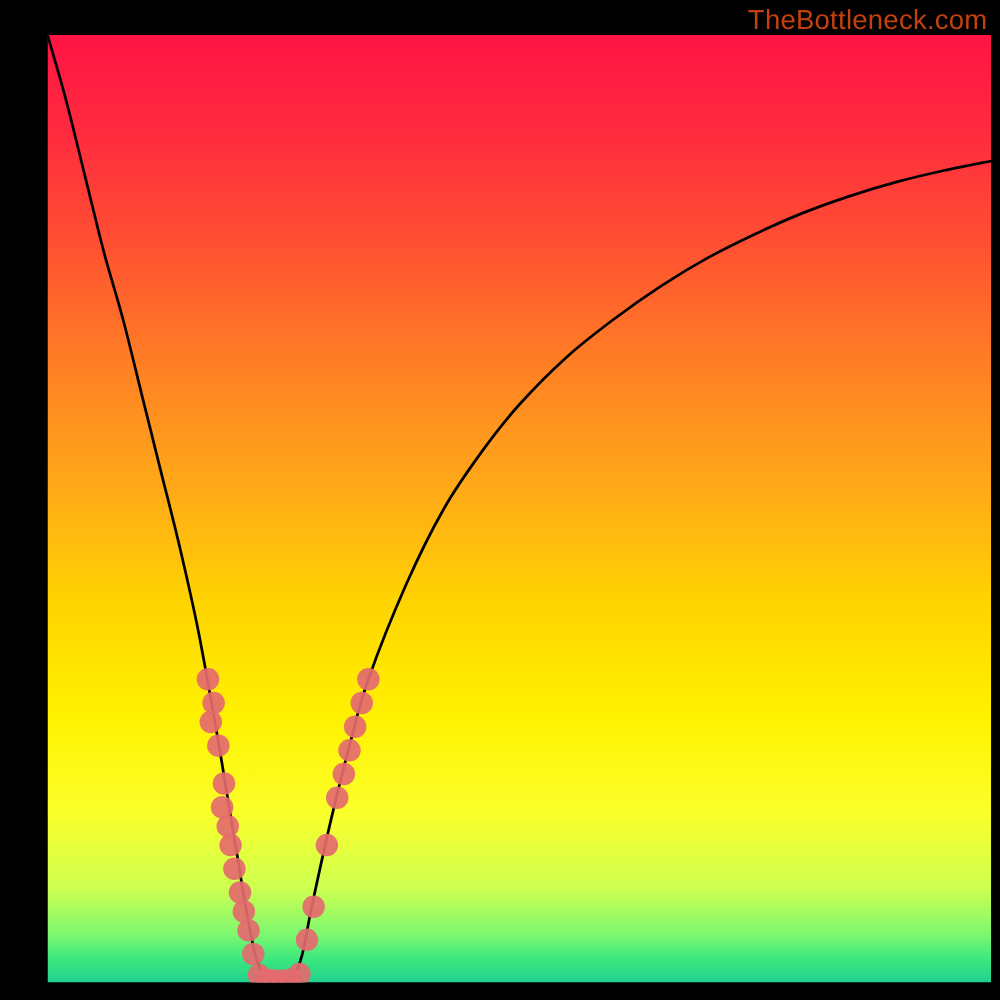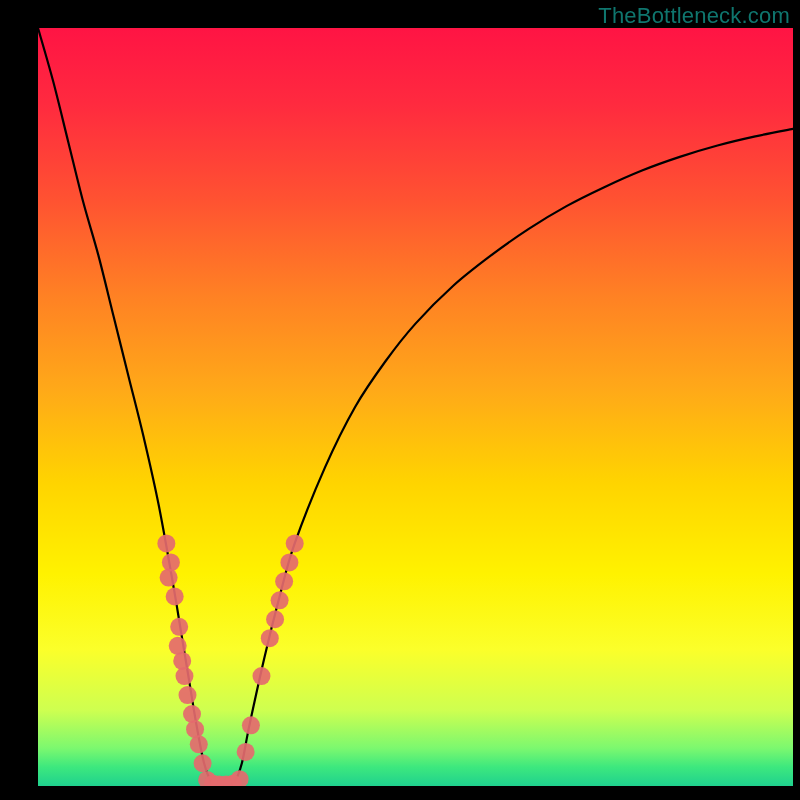--- a/index.html
+++ b/index.html
@@ -18,21 +18,21 @@
     background: #000;
   }
   .plot {
     position: absolute;
     box-sizing: border-box;
   }
   .watermark {
     position: absolute;
     top: 3px;
     right: 10px;
-    color: #0f766e;
+    color: #c2410c;
     font-size: 22px;
     font-weight: 500;
     letter-spacing: 0.2px;
   }
   svg { display: block; }
 </style>
 </head>
 <body>
 
 <div class="frame">

